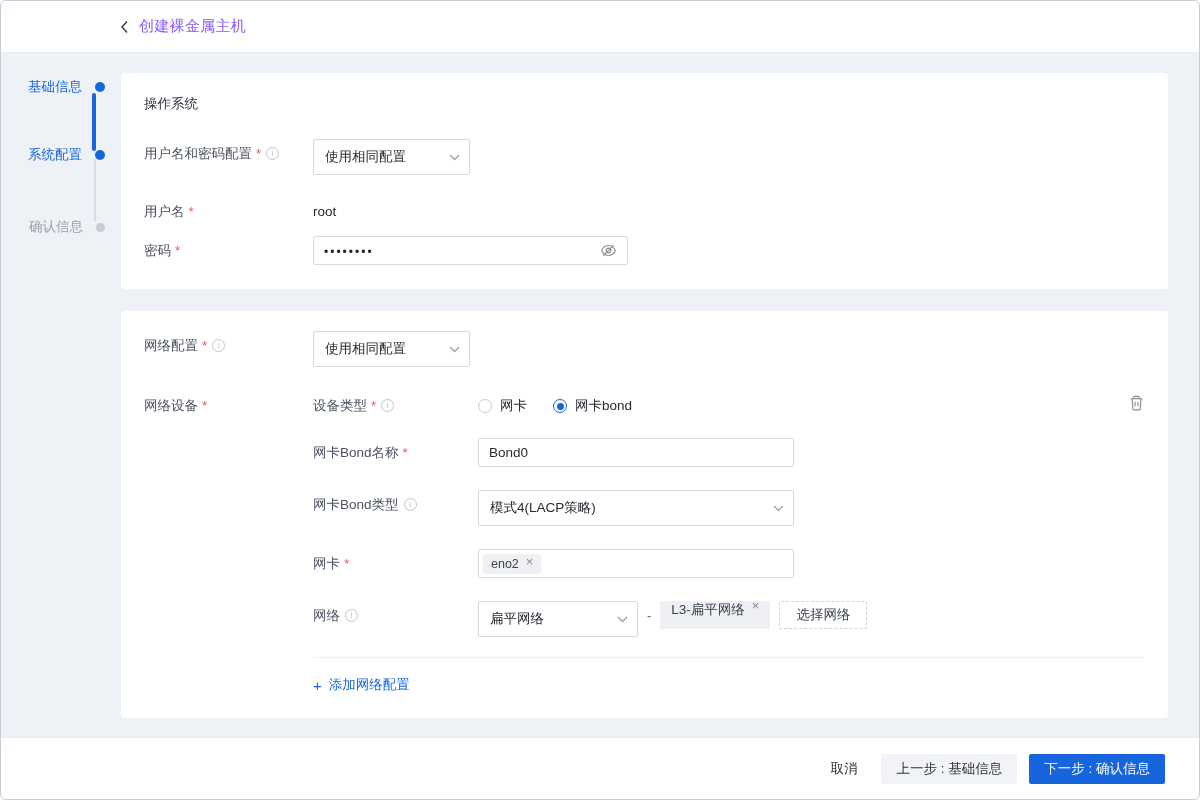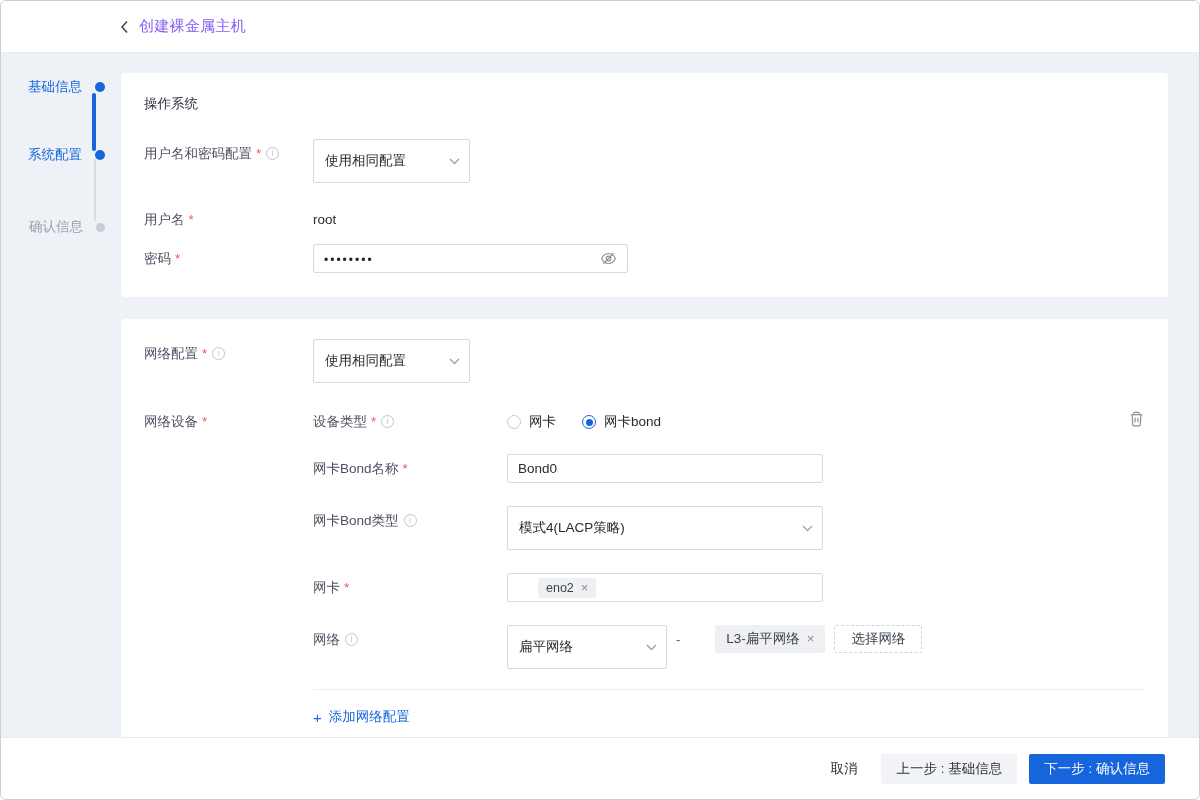--- a/index.html
+++ b/index.html
@@ -40,21 +40,21 @@
 
   .form-row { display:flex; margin-bottom:22px; }
   .form-row:last-child { margin-bottom:0; }
   .form-label { width:169px; flex:0 0 auto; font-size:13.5px; color:var(--label);
                 padding-top:7px; display:flex; align-items:flex-start; line-height:16px; }
   .req { color:#f05354; margin-left:4px; }
   .info-icon { width:13px; height:13px; border:1px solid #bfc5cf; border-radius:50%;
                color:#bfc5cf; font-size:9px; line-height:11px; text-align:center;
                margin-left:5px; margin-top:1px; flex:0 0 auto; font-style:normal; }
 
-  .select { height:44px; border:1px solid var(--border); border-radius:2px; background:#fff;
+  .select { height:36px; border:1px solid var(--border); border-radius:2px; background:#fff;
             display:flex; align-items:center; justify-content:space-between;
             padding:0 9px 0 11px; font-size:13.5px; color:var(--text); cursor:pointer; }
   .w157{width:157px;} .w316{width:316px;} .w160{width:160px;}
 
   .text-input { border:1px solid var(--border); border-radius:2px; height:29px;
                 display:flex; align-items:center; padding:0 10px; font-size:13.5px;
                 color:var(--text); background:#fff; }
   .pwd { width:315px; justify-content:space-between; }
   .pwd-dots { letter-spacing:2px; font-size:12px; color:#20242b; padding-top:3px; }
 
@@ -66,29 +66,29 @@
   .radio-group { display:flex; align-items:center; gap:26px; padding-top:6px; }
   .radio { display:flex; align-items:center; gap:8px; cursor:pointer; }
   .radio-circle { width:14px; height:14px; border-radius:50%; border:1px solid #c5cad3; background:#fff; }
   .radio.checked .radio-circle { border:1.5px solid var(--blue); display:flex;
                                  align-items:center; justify-content:center; }
   .radio-dot { width:7px; height:7px; border-radius:50%; background:var(--blue); }
   .radio-label { font-size:13.5px; color:var(--text); }
 
   
   .device-panel { flex:1; position:relative; }
-  .nrow { display:flex; margin-bottom:23px;gap:29px; }
+  .nrow { display:flex; margin-bottom:23px; }
   .nlabel { width:165px; flex:0 0 auto; font-size:13.5px; color:var(--label);
             padding-top:7px; display:flex; align-items:flex-start; line-height:16px; }
   .trash-btn { position:absolute; right:0; top:4px; cursor:pointer; }
 
   .tag-input { width:316px; border:1px solid var(--border); border-radius:2px; height:29px;
                display:flex; align-items:center; padding:0 4px; background:#fff; }
-  .tag { background:var(--tagbg); border-radius:2px; display:flex; align-items:center;
-         padding:3px 8px; font-size:12.5px; color:#3b4350; gap:7px;margin-left:26px; }
+  .tag { background:var(--tagbg); border-radius:2px; display:flex; 
+         padding:3px 8px; font-size:12.5px; color:#3b4350; gap:7px; }
   .tag-close { color:#868c98; font-size:13px; line-height:10px; cursor:pointer; }
   .tag-lg { height:28px; padding:0 11px; font-size:13.5px; }
 
   .net-row-controls { display:flex; align-items:flex-start; }
   .dash-sep { font-size:13px; color:#596066; padding:7px 9px 0 9px; }
   .dashed-btn { margin-left:9px; height:28px; border:1px dashed #cfd4db; border-radius:2px;
                 background:#fff; display:flex; align-items:center; padding:0 16px;
                 font-size:13.5px; color:#3b4350; cursor:pointer; }
 
   .divider { border-top:1px solid #ebeef2; margin-top:2px; }

